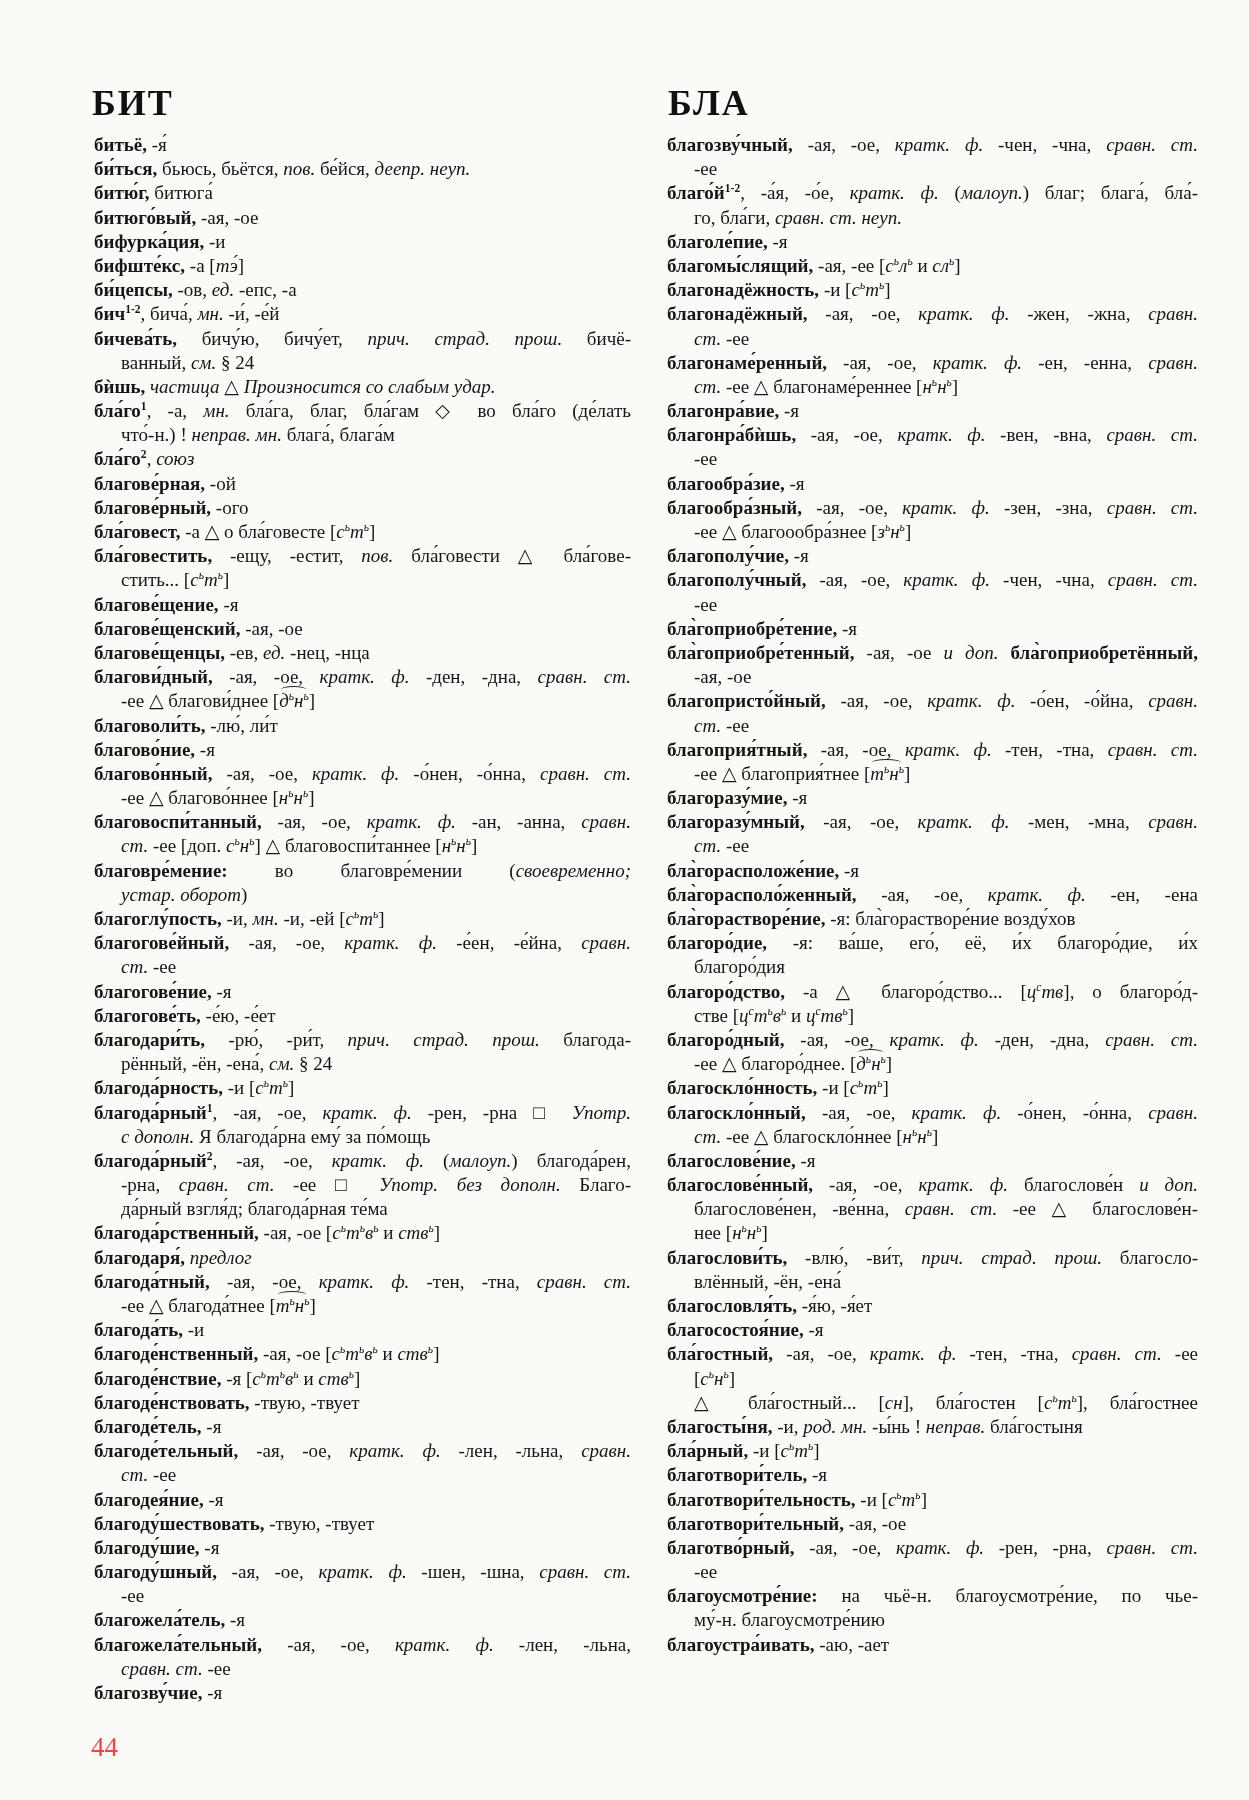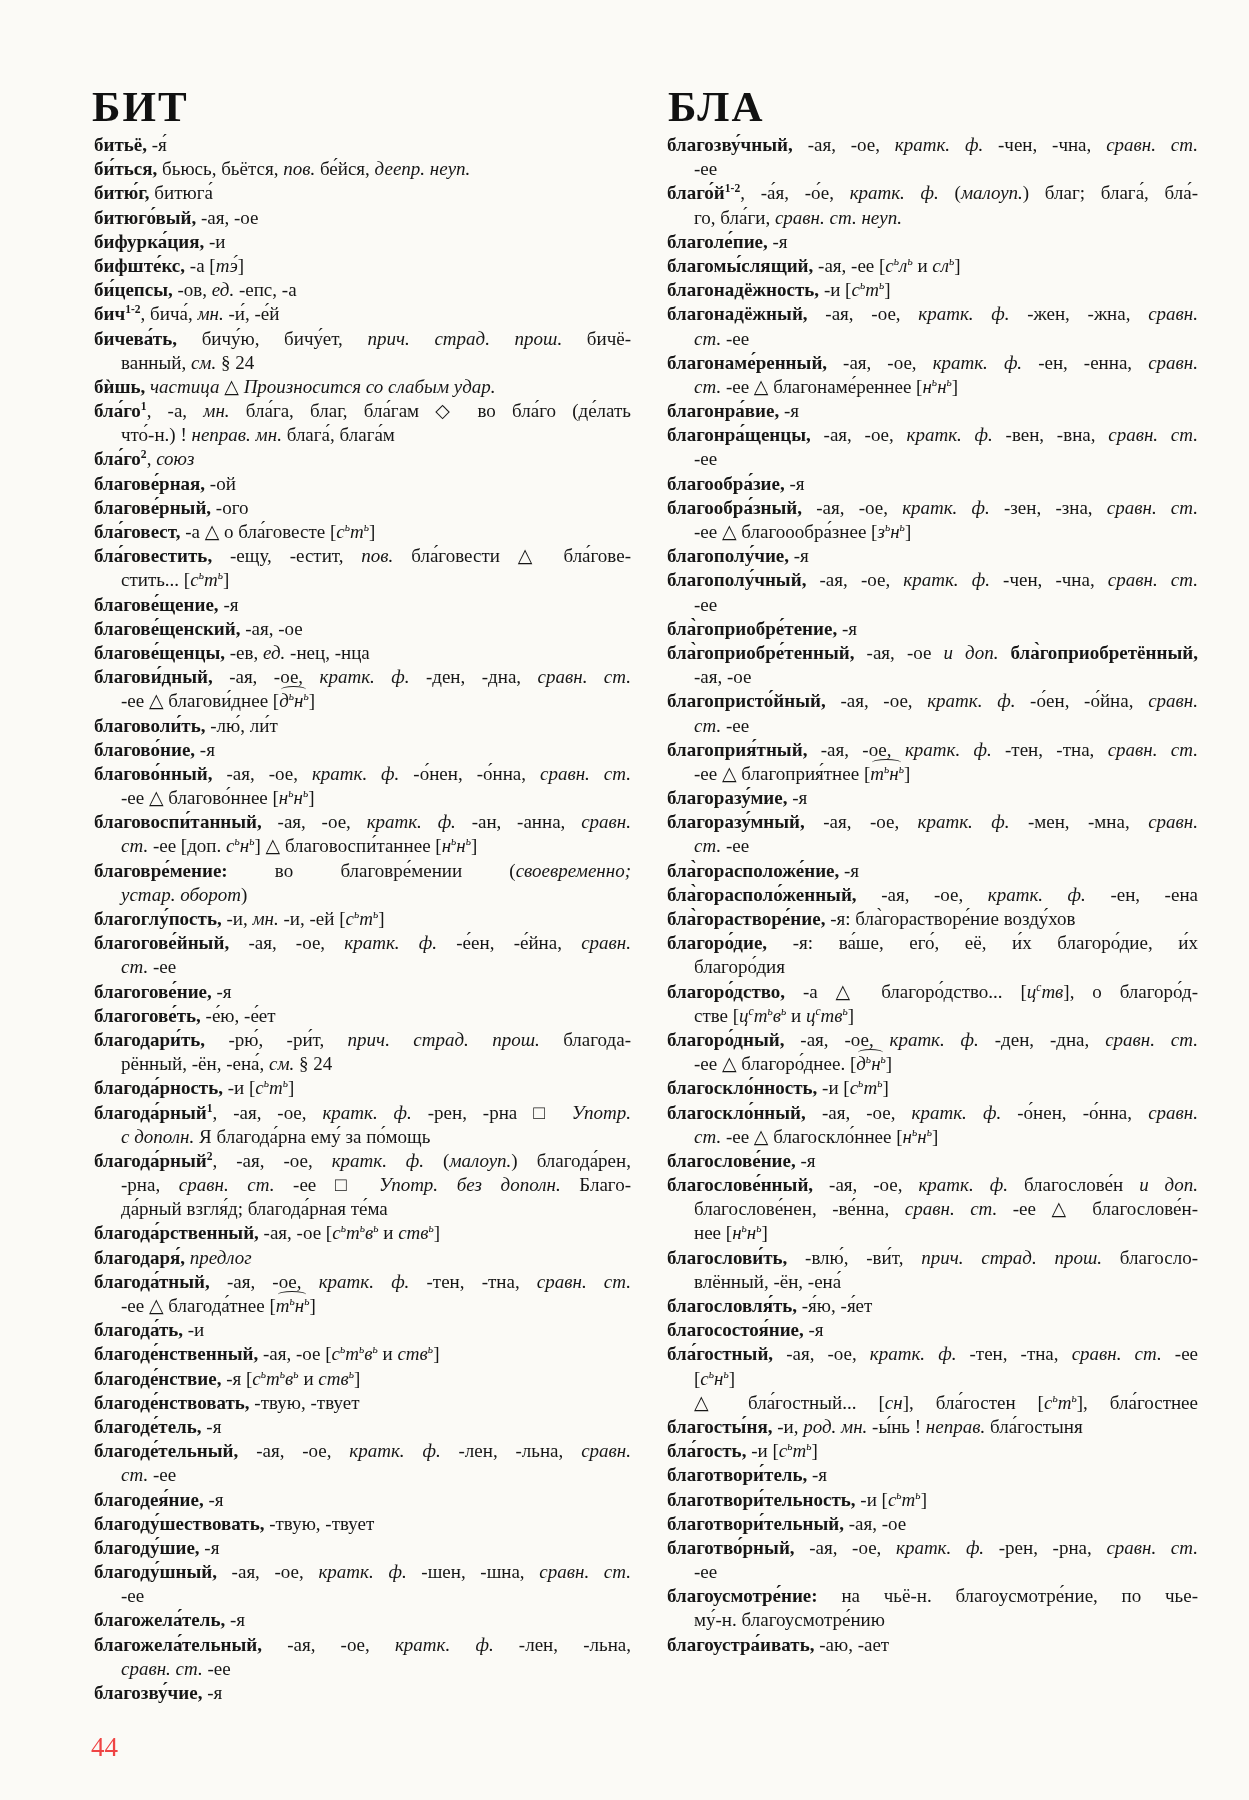--- a/index.html
+++ b/index.html
@@ -7,21 +7,21 @@
     width:1249px;height:1800px;
     background:#fbfaf6;
     font-family:"Liberation Serif","DejaVu Serif",serif;
     color:#161616;
     position:relative;
     overflow:hidden;
   }
   .page{position:absolute;inset:0;}
   .colhead{
     position:absolute;top:82px;
-    font-size:43px;font-weight:700;letter-spacing:2px;
+    font-size:36px;font-weight:700;letter-spacing:2px;
     color:#111;
   }
   .colhead.left{left:92px;}
   .colhead.right{left:668px;}
   .col{position:absolute;top:133px;font-size:19px;}
   .colL{left:94px;width:537px;}
   .colR{left:667px;width:531px;}
   .entry{margin:0;}
   .line{
     line-height:24.2px;height:24.2px;
@@ -238,21 +238,21 @@
         <div class="line cont"><span class="i">ст.</span><span class=""> -ее</span></div>
       </div>
       <div class="entry">
         <div class="line just"><span class="b">благонаме́ренный,</span><span class=""> -ая, -ое, </span><span class="i">кратк. ф.</span><span class=""> -ен, -енна, </span><span class="i">сравн.</span></div>
         <div class="line cont"><span class="i">ст.</span><span class=""> -ее △ благонаме́реннее [</span><span class="i">н</span><span class="i s">ь</span><span class="i">н</span><span class="i s">ь</span><span class="">]</span></div>
       </div>
       <div class="entry">
         <div class="line"><span class="b">благонра́вие,</span><span class=""> -я</span></div>
       </div>
       <div class="entry">
-        <div class="line just"><span class="b">благонра́щенцы,</span><span class=""> -ая, -ое, </span><span class="i">кратк. ф.</span><span class=""> -вен, -вна, </span><span class="i">сравн. ст.</span></div>
+        <div class="line just"><span class="b">благонра́бѝшь,</span><span class=""> -ая, -ое, </span><span class="i">кратк. ф.</span><span class=""> -вен, -вна, </span><span class="i">сравн. ст.</span></div>
         <div class="line cont"><span class="">-ее</span></div>
       </div>
       <div class="entry">
         <div class="line"><span class="b">благообра́зие,</span><span class=""> -я</span></div>
       </div>
       <div class="entry">
         <div class="line just"><span class="b">благообра́зный,</span><span class=""> -ая, -ое, </span><span class="i">кратк. ф.</span><span class=""> -зен, -зна, </span><span class="i">сравн. ст.</span></div>
         <div class="line cont"><span class="">-ее △ благоообра́знее [</span><span class="i">з</span><span class="i s">ь</span><span class="i">н</span><span class="i s">ь</span><span class="">]</span></div>
       </div>
       <div class="entry">
@@ -332,21 +332,21 @@
       </div>
       <div class="entry">
         <div class="line just"><span class="b">бла́гостный,</span><span class=""> -ая, -ое, </span><span class="i">кратк. ф.</span><span class=""> -тен, -тна, </span><span class="i">сравн. ст.</span><span class=""> -ее</span></div>
         <div class="line cont"><span class="">[</span><span class="i">с</span><span class="i s">ь</span><span class="i">н</span><span class="i s">ь</span><span class="">]</span></div>
         <div class="line cont just"><span class="">△ бла́гостный... [</span><span class="i">сн</span><span class="">], бла́гостен [</span><span class="i">с</span><span class="i s">ь</span><span class="i">т</span><span class="i s">ь</span><span class="">], бла́гостнее</span></div>
       </div>
       <div class="entry">
         <div class="line"><span class="b">благосты́ня,</span><span class=""> -и, </span><span class="i">род. мн.</span><span class=""> -ы́нь ! </span><span class="i">неправ.</span><span class=""> бла́гостыня</span></div>
       </div>
       <div class="entry">
-        <div class="line"><span class="b">бла́гость,</span><span class=""> -и [</span><span class="i">с</span><span class="i s">ь</span><span class="i">т</span><span class="i s">ь</span><span class="">]</span></div>
+        <div class="line"><span class="b">бла́рный,</span><span class=""> -и [</span><span class="i">с</span><span class="i s">ь</span><span class="i">т</span><span class="i s">ь</span><span class="">]</span></div>
       </div>
       <div class="entry">
         <div class="line"><span class="b">благотвори́тель,</span><span class=""> -я</span></div>
       </div>
       <div class="entry">
         <div class="line"><span class="b">благотвори́тельность,</span><span class=""> -и [</span><span class="i">с</span><span class="i s">ь</span><span class="i">т</span><span class="i s">ь</span><span class="">]</span></div>
       </div>
       <div class="entry">
         <div class="line"><span class="b">благотвори́тельный,</span><span class=""> -ая, -ое</span></div>
       </div>

